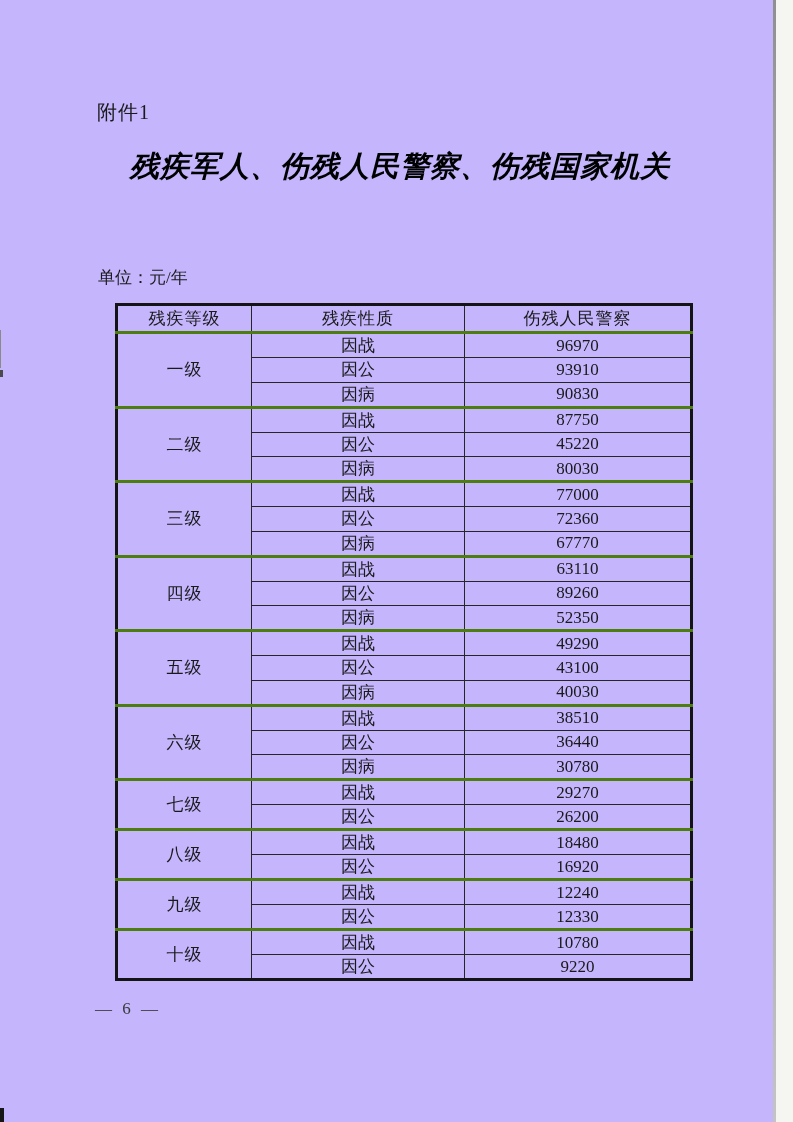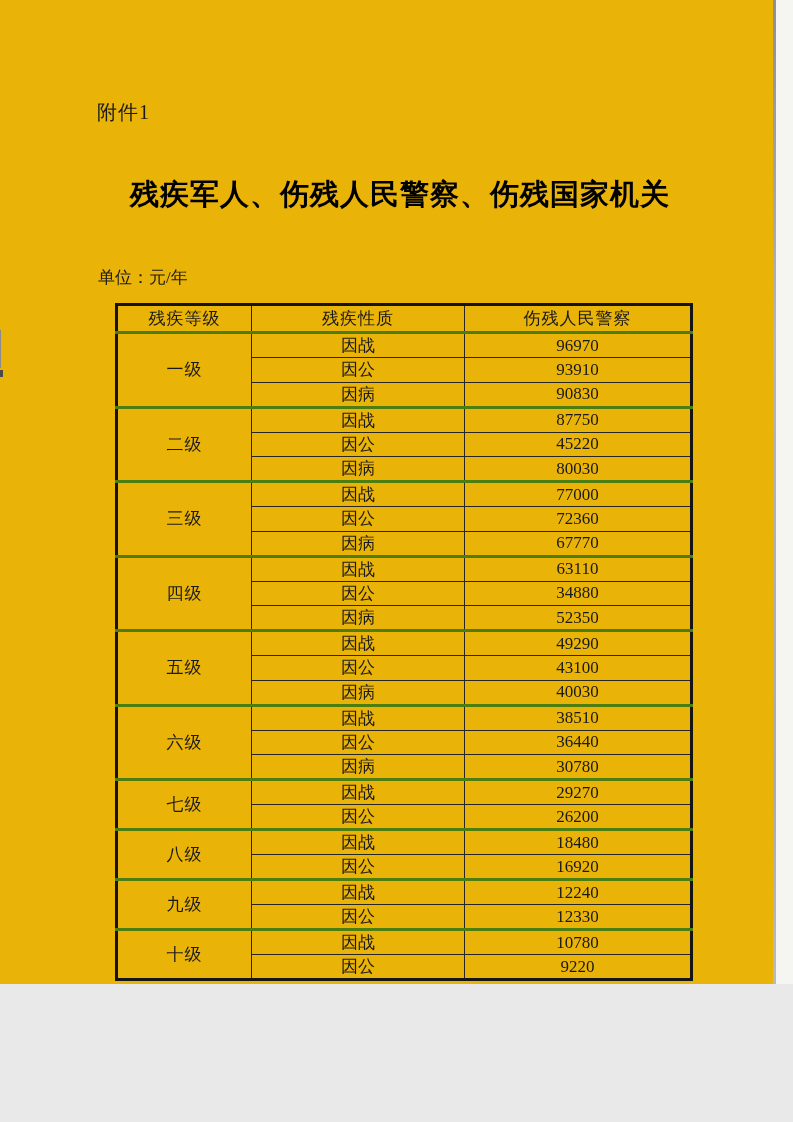--- a/index.html
+++ b/index.html
@@ -3,22 +3,22 @@
 <meta charset="utf-8">
 <style>
   html, body { margin: 0; padding: 0; }
   body {
     background: #e9e9e9;
     font-family: "Liberation Serif", "DejaVu Serif", serif;
   }
   .page {
     position: relative;
     width: 793px;
-    height: 984px;
-    background: #eab308;
+    height: 1122px;
+    background: #c4b5fd;
     color: #1a1a1a;
     overflow: hidden;
   }
   
   .right-strip {
     position: absolute; top: 0; left: 776px; width: 17px; height: 1122px;
     background: #f5f5f2;
   }
   .scan-edge-right {
     position: absolute; top: 0; left: 773px; width: 3px; height: 1122px;
@@ -35,23 +35,23 @@
   .scan-mark-bottom-left {
     position: absolute; left: 0; top: 1108px; width: 4px; height: 14px;
     background: #161616;
   }
   
   .attachment {
     position: absolute; left: 97px; top: 99px;
     font-size: 20px; letter-spacing: 1px;
   }
   .title {
-    position: absolute; left: 50px; top: 176px; width: 700px;
+    position: absolute; left: 50px; top: 148px; width: 700px;
     text-align: center; font-weight: 700; color: #000;
-    font-size: 29px; line-height: 37px; letter-spacing: 1px;
+    font-size: 29px; line-height: 37px; letter-spacing: 1px; font-style: italic;
   }
   .meta {
     position: absolute; left: 98px; top: 266px; width: 570px;
     display: flex; justify-content: space-between; align-items: baseline;
     font-size: 17px;
   }
   table.pension {
     position: absolute; left: 115px; top: 303px;
     width: 575px; height: 665px;
     border-collapse: collapse; table-layout: fixed;
@@ -143,21 +143,21 @@
           <td class="nature-cell">因病</td>
           <td class="amount-cell">67770</td>
         </tr>
         <tr class="group-start">
           <td rowspan="3" class="grade-cell">四级</td>
           <td class="nature-cell">因战</td>
           <td class="amount-cell">63110</td>
         </tr>
         <tr>
           <td class="nature-cell">因公</td>
-          <td class="amount-cell">34880</td>
+          <td class="amount-cell">89260</td>
         </tr>
         <tr>
           <td class="nature-cell">因病</td>
           <td class="amount-cell">52350</td>
         </tr>
         <tr class="group-start">
           <td rowspan="3" class="grade-cell">五级</td>
           <td class="nature-cell">因战</td>
           <td class="amount-cell">49290</td>
         </tr>

